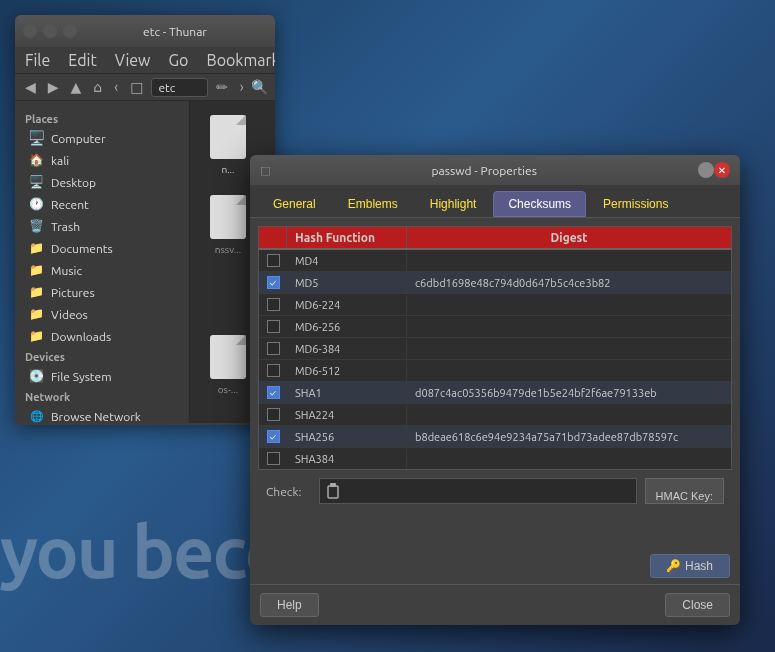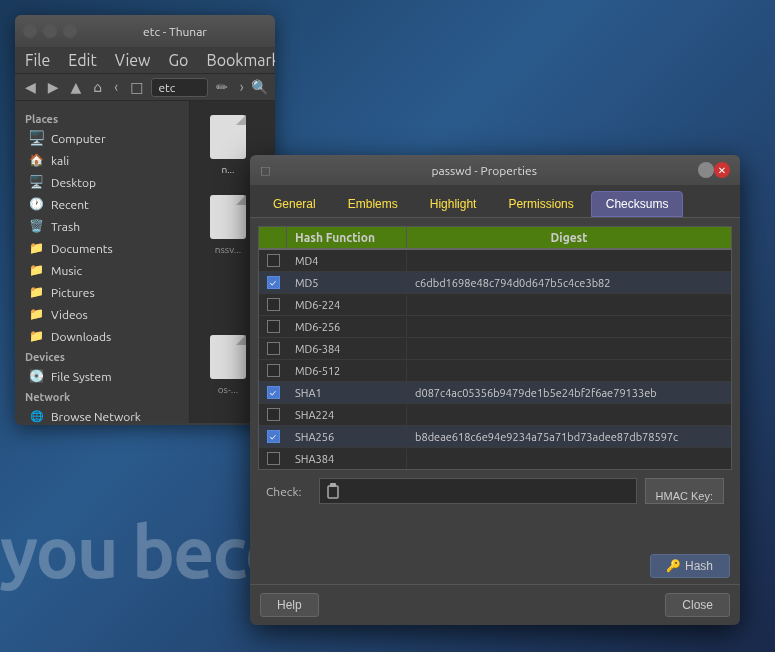--- a/index.html
+++ b/index.html
@@ -309,21 +309,21 @@
     
     .checksums-table {
       flex: 1;
       overflow: hidden;
       padding: 8px;
     }
 
     .table-header {
       display: grid;
       grid-template-columns: 28px 120px 1fr;
-      background: #4d7c0f;
+      background: #b91c1c;
       border: 1px solid #555;
       border-bottom: 2px solid #666;
     }
 
     .th {
       padding: 4px 8px;
       color: #ccc;
       font-size: 12px;
       font-weight: bold;
       border-right: 1px solid #555;
@@ -569,22 +569,22 @@
     <span style="color:#888; font-size:11px;">□</span>
     <span class="dialog-title-text">passwd - Properties</span>
     <div class="dialog-close"></div>
     <div class="dialog-close-x">✕</div>
   </div>
 
   <div class="dialog-tabs">
     <button class="tab-btn">General</button>
     <button class="tab-btn">Emblems</button>
     <button class="tab-btn">Highlight</button>
+    <button class="tab-btn active">Checksums</button>
     <button class="tab-btn">Permissions</button>
-    <button class="tab-btn active">Checksums</button>
   </div>
 
   <div class="checksums-table">
     <div class="table-header">
       <div class="th"></div>
       <div class="th">Hash Function</div>
       <div class="th">Digest</div>
     </div>
     <div class="table-body">
 

